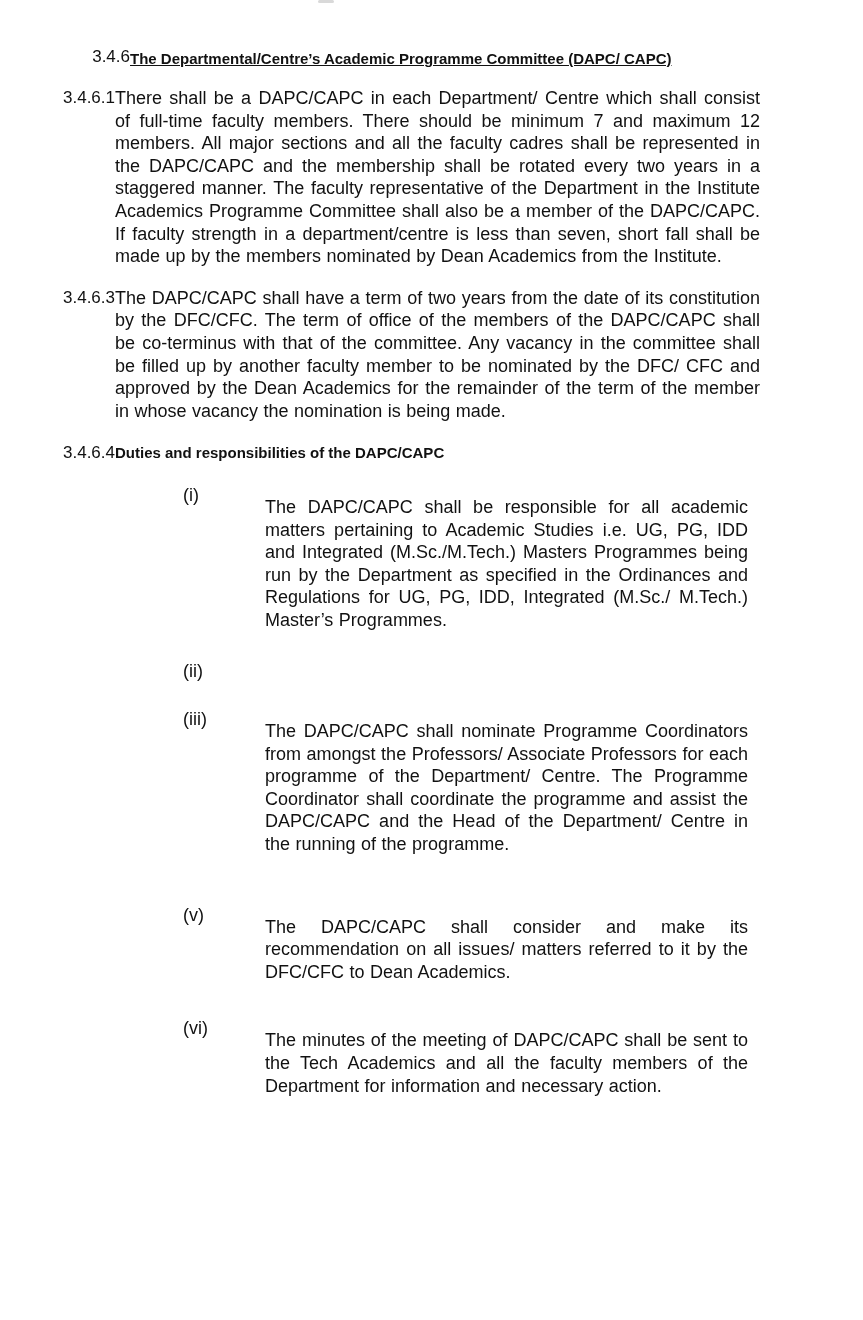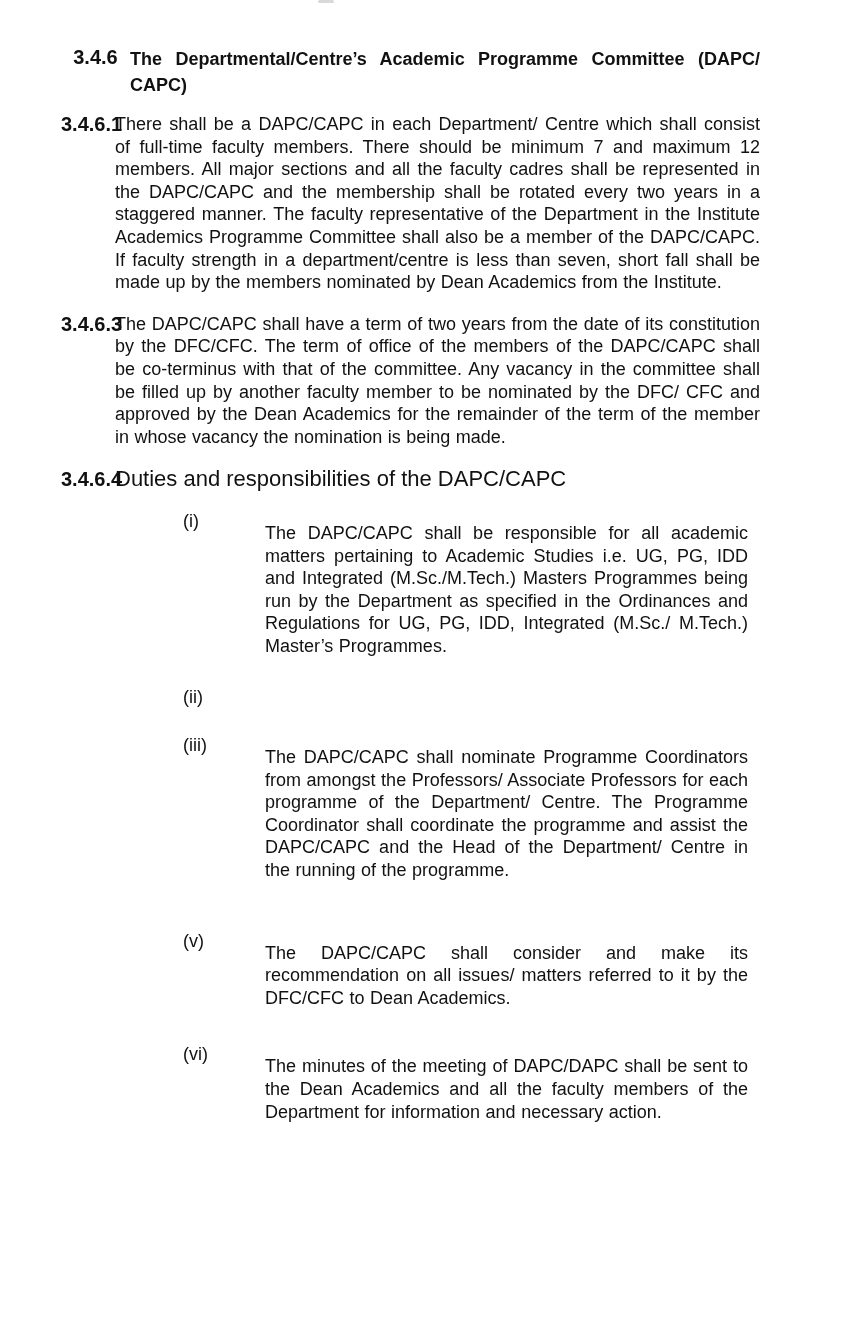--- a/index.html
+++ b/index.html
@@ -26,39 +26,40 @@
     width: 699px; 
     font-size: 18px;
     line-height: 22.6px;
   }
   .block {
     display: grid;
     text-align: justify;
   }
   .block p, .block h2, .block h3 { margin: 0; }
   .num {
-    font-weight: 700;
-    font-size: 20px;
-    text-align: center;
+    font-weight: 400;
+    font-size: 17px;
+    text-align: right;
   }
   
   .heading-main { grid-template-columns: 69px 1fr; margin-bottom: 15px; }
   .heading-main h2 {
-    font-size: 18px;
+    font-size: 15px;
     font-weight: 700;
     line-height: 26px;
+    text-decoration: underline;
   }
   
   .para { grid-template-columns: 54px 1fr; }
   .para p { word-spacing: 0.5px; }
   .mb19 { margin-bottom: 19px; }
   .mb20 { margin-bottom: 20px; }
   
   .heading-sub { grid-template-columns: 54px 1fr; margin-bottom: 19px; }
-  .heading-sub h3 { font-size: 22px; font-weight: 400; line-height: 22.6px; }
+  .heading-sub h3 { font-size: 15px; font-weight: 700; line-height: 22.6px; }
   
   .item {
     display: grid;
     grid-template-columns: 70px 1fr;
     margin-left: 122px;
     text-align: justify;
   }
   .item p { margin: 12px; word-spacing: 0.5px; }
   .roman { font-weight: 400; }
   .im17 { margin-bottom: 17px; }
@@ -113,17 +114,17 @@
     <div class="item im20">
     </div>
 
     <div class="item im22">
       <span class="roman">(v)</span>
       <p>The DAPC/CAPC shall consider and make its recommendation on all issues/ matters referred to it by the DFC/CFC to Dean Academics.</p>
     </div>
 
     <div class="item">
       <span class="roman">(vi)</span>
-      <p>The minutes of the meeting of DAPC/DAPC shall be sent to the Dean Academics and all the faculty members of the Department for information and necessary action.</p>
+      <p>The minutes of the meeting of DAPC/CAPC shall be sent to the Tech Academics and all the faculty members of the Department for information and necessary action.</p>
     </div>
 
   </main>
 </div>
 
 </body></html>

